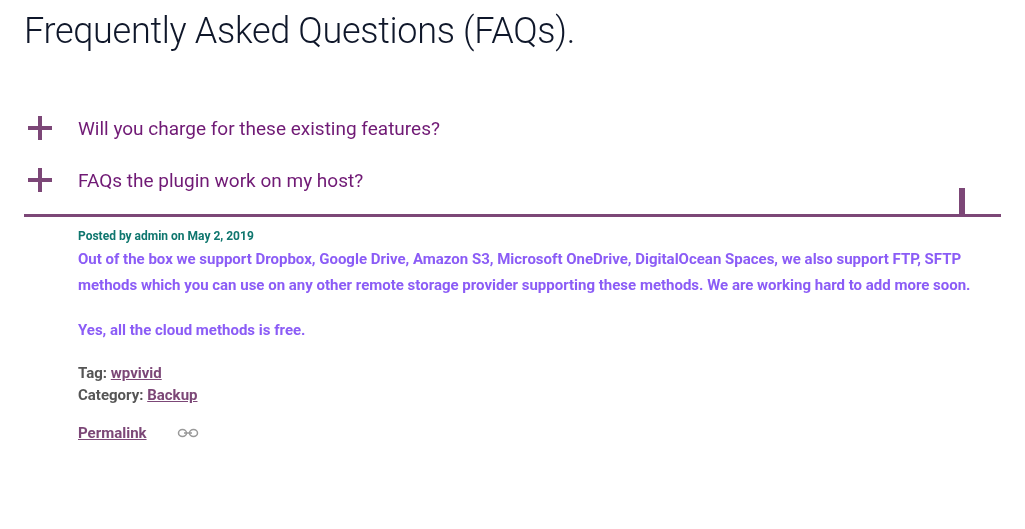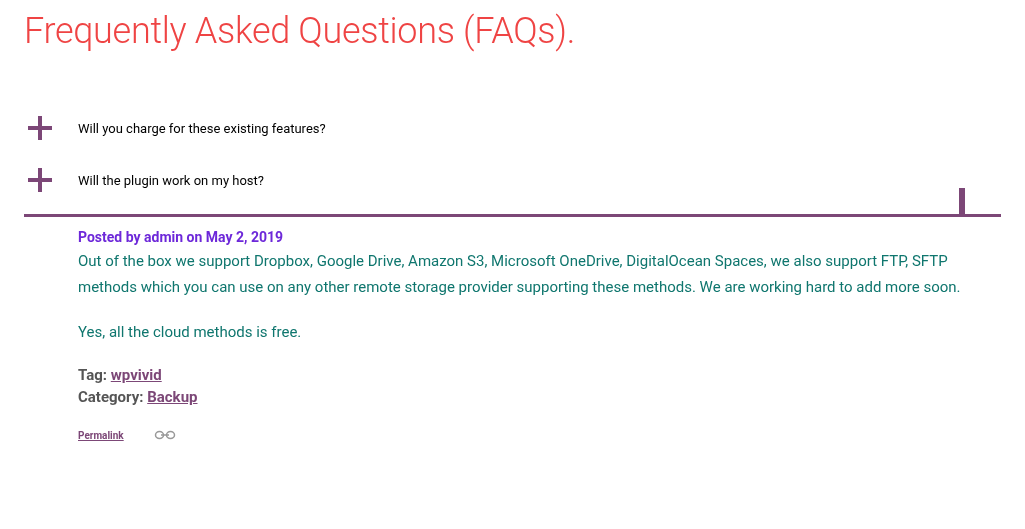--- a/index.html
+++ b/index.html
@@ -6,21 +6,21 @@
     body {
       font-family: -apple-system, BlinkMacSystemFont, "Segoe UI", Roboto, Helvetica, Arial, sans-serif;
       color: #333;
       padding: 0 24px;
       width: 1025px;
       background: #fff;
     }
     h1.page-title {
       font-size: 36px;
       font-weight: 300;
-      color: #ef4444;
+      color: #0f172a;
       margin-bottom: 50px;
       margin-top: 10px;
       letter-spacing: -0.3px;
     }
     .faq-item { margin-bottom: 0; }
     .faq-header {
       display: flex;
       align-items: center;
       cursor: pointer;
       padding: 10px 0;
@@ -29,45 +29,45 @@
       width: 32px;
       height: 32px;
       flex-shrink: 0;
       margin-right: 22px;
       display: flex;
       align-items: center;
       justify-content: center;
     }
     .faq-icon svg { display: block; }
     .faq-question {
-      font-size: 13px;
-      color: #000000;
+      font-size: 19px;
+      color: #701a75;
       font-weight: 400;
     }
     .faq-divider {
       height: 3px;
       background: #7c4777;
       margin-top: 8px;
       margin-bottom: 12px;
     }
     .faq-body {
       padding-left: 54px;
       padding-right: 10px;
       color: #555;
     }
     .posted-line {
       font-weight: 700;
-      font-size: 14px;
-      color: #6d28d9;
+      font-size: 12px;
+      color: #0f766e;
       margin-bottom: 4px;
     }
     .answer-p {
-      font-weight: 400;
+      font-weight: 700;
       font-size: 15px;
-      color: #0f766e;
+      color: #8b5cf6;
       line-height: 1.7;
       margin-bottom: 20px;
     }
     .meta-line {
       font-weight: 700;
       font-size: 15px;
       color: #555;
       margin-bottom: 4px;
     }
     .meta-line a, .permalink-line a {
@@ -76,21 +76,21 @@
       font-weight: 700;
     }
     .permalink-row {
       display: flex;
       align-items: center;
       gap: 30px;
       margin-top: 20px;
     }
     .permalink-line {
       font-weight: 700;
-      font-size: 10px;
+      font-size: 15px;
     }
     .right-accent {
       position: fixed;
       right: 60px;
       top: 188px;
       width: 6px;
       height: 26px;
       background: #7c4777;
     }
   </style>
@@ -112,21 +112,21 @@
 </div>
 
 <div class="faq-item">
   <div class="faq-header">
     <span class="faq-icon">
       <svg width="28" height="28" viewBox="0 0 28 28">
         <line x1="14" y1="2" x2="14" y2="26" stroke="#7c4777" stroke-width="4"></line>
         <line x1="2" y1="14" x2="26" y2="14" stroke="#7c4777" stroke-width="4"></line>
       </svg>
     </span>
-    <span class="faq-question">Will the plugin work on my host?</span>
+    <span class="faq-question">FAQs the plugin work on my host?</span>
   </div>
 </div>
 
 <div class="faq-item">
   <div class="faq-divider"></div>
   <div class="faq-body">
     <p class="posted-line">
       <span>Posted by</span>
       <span> </span>
       <span>admin</span>

